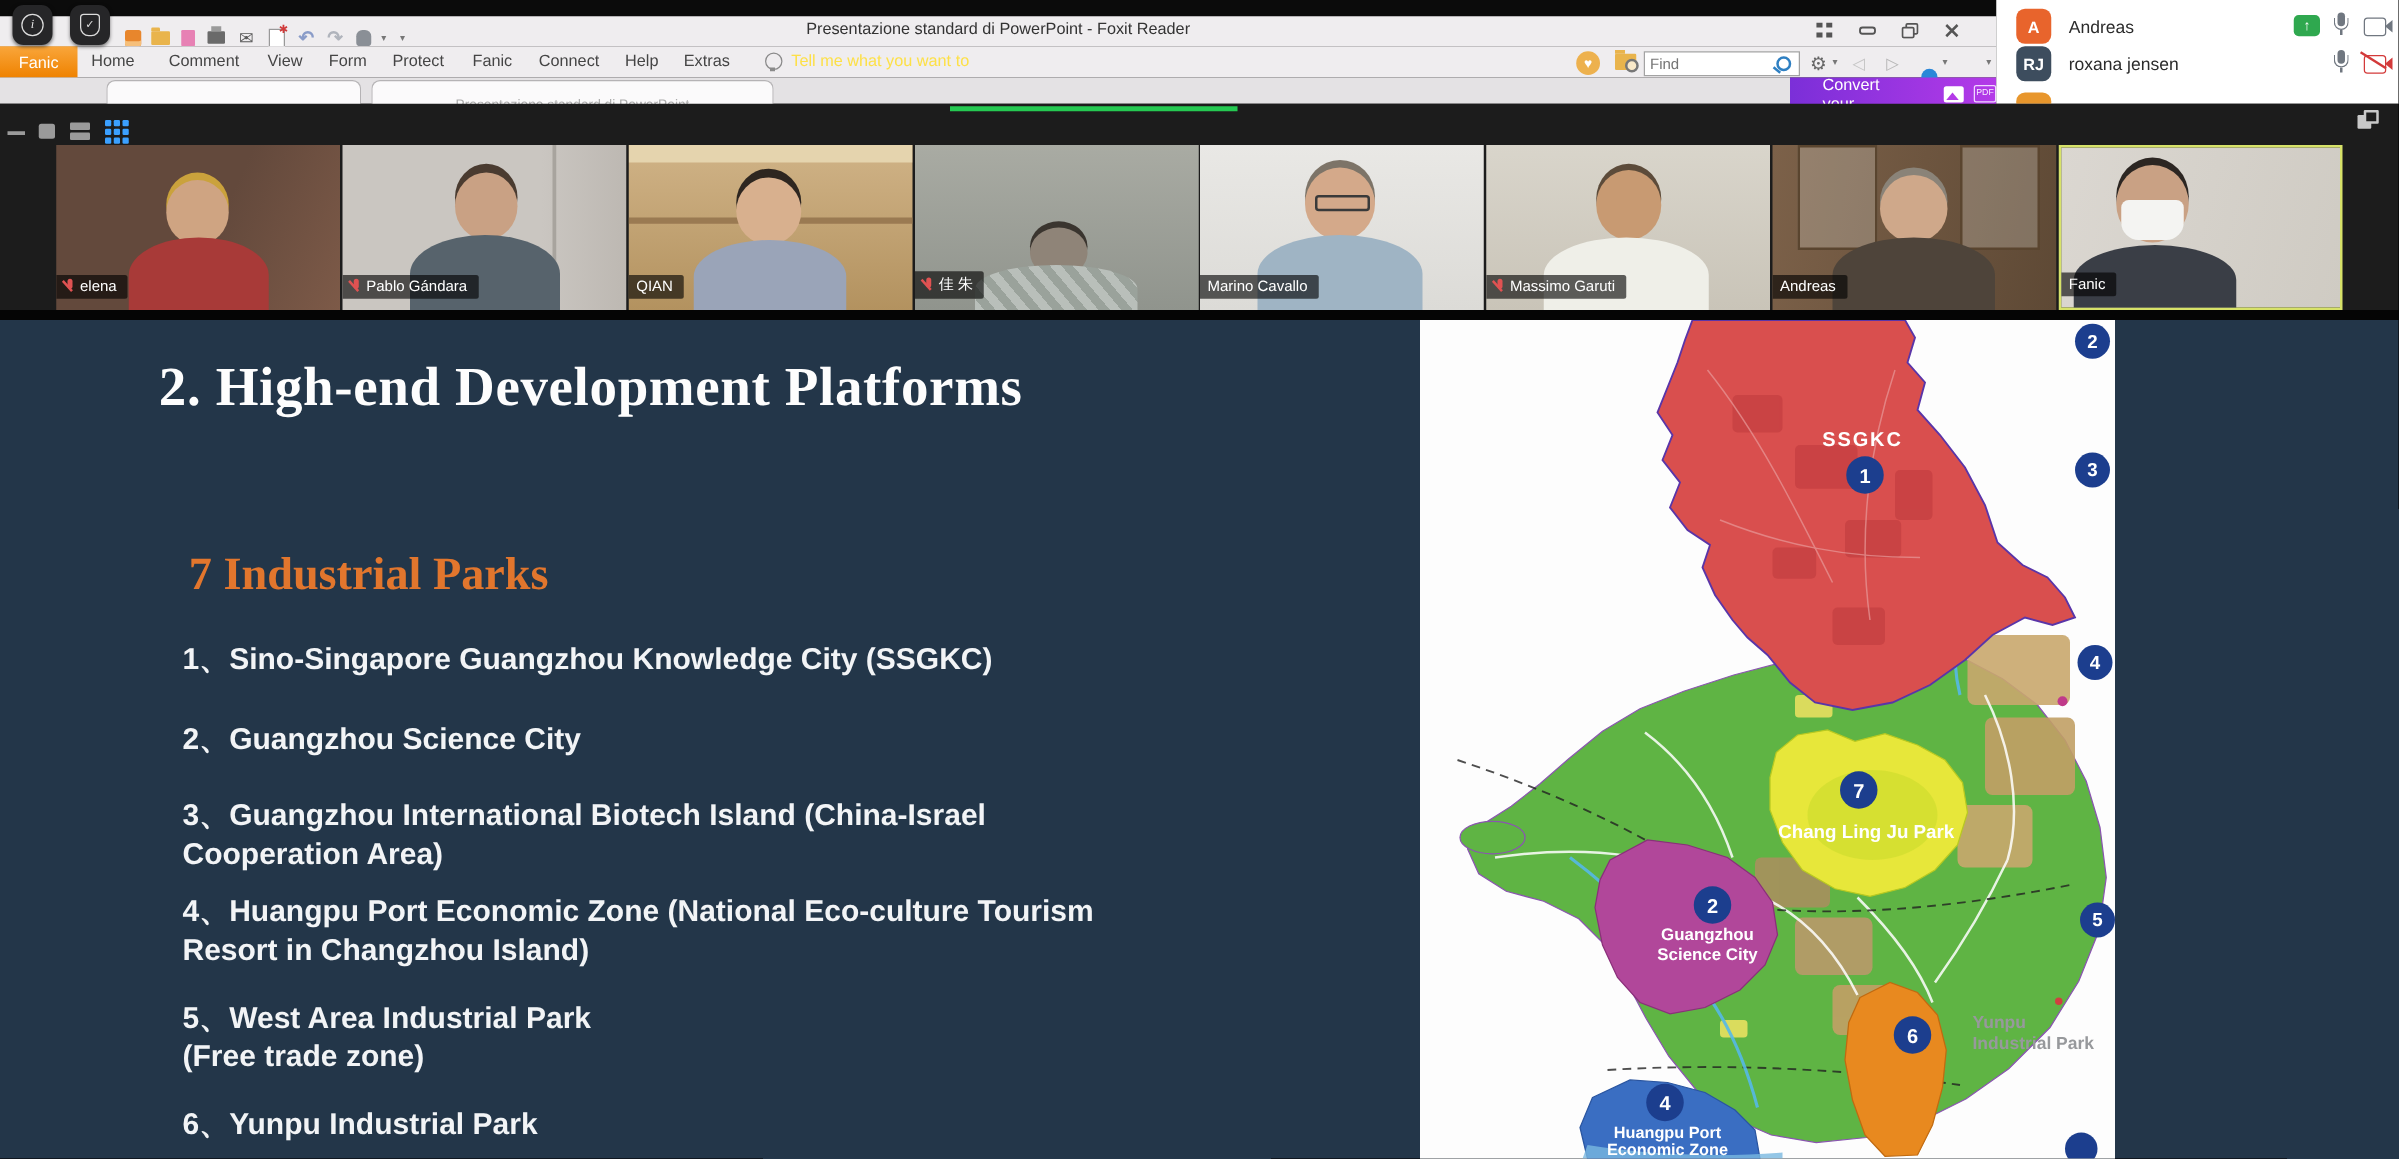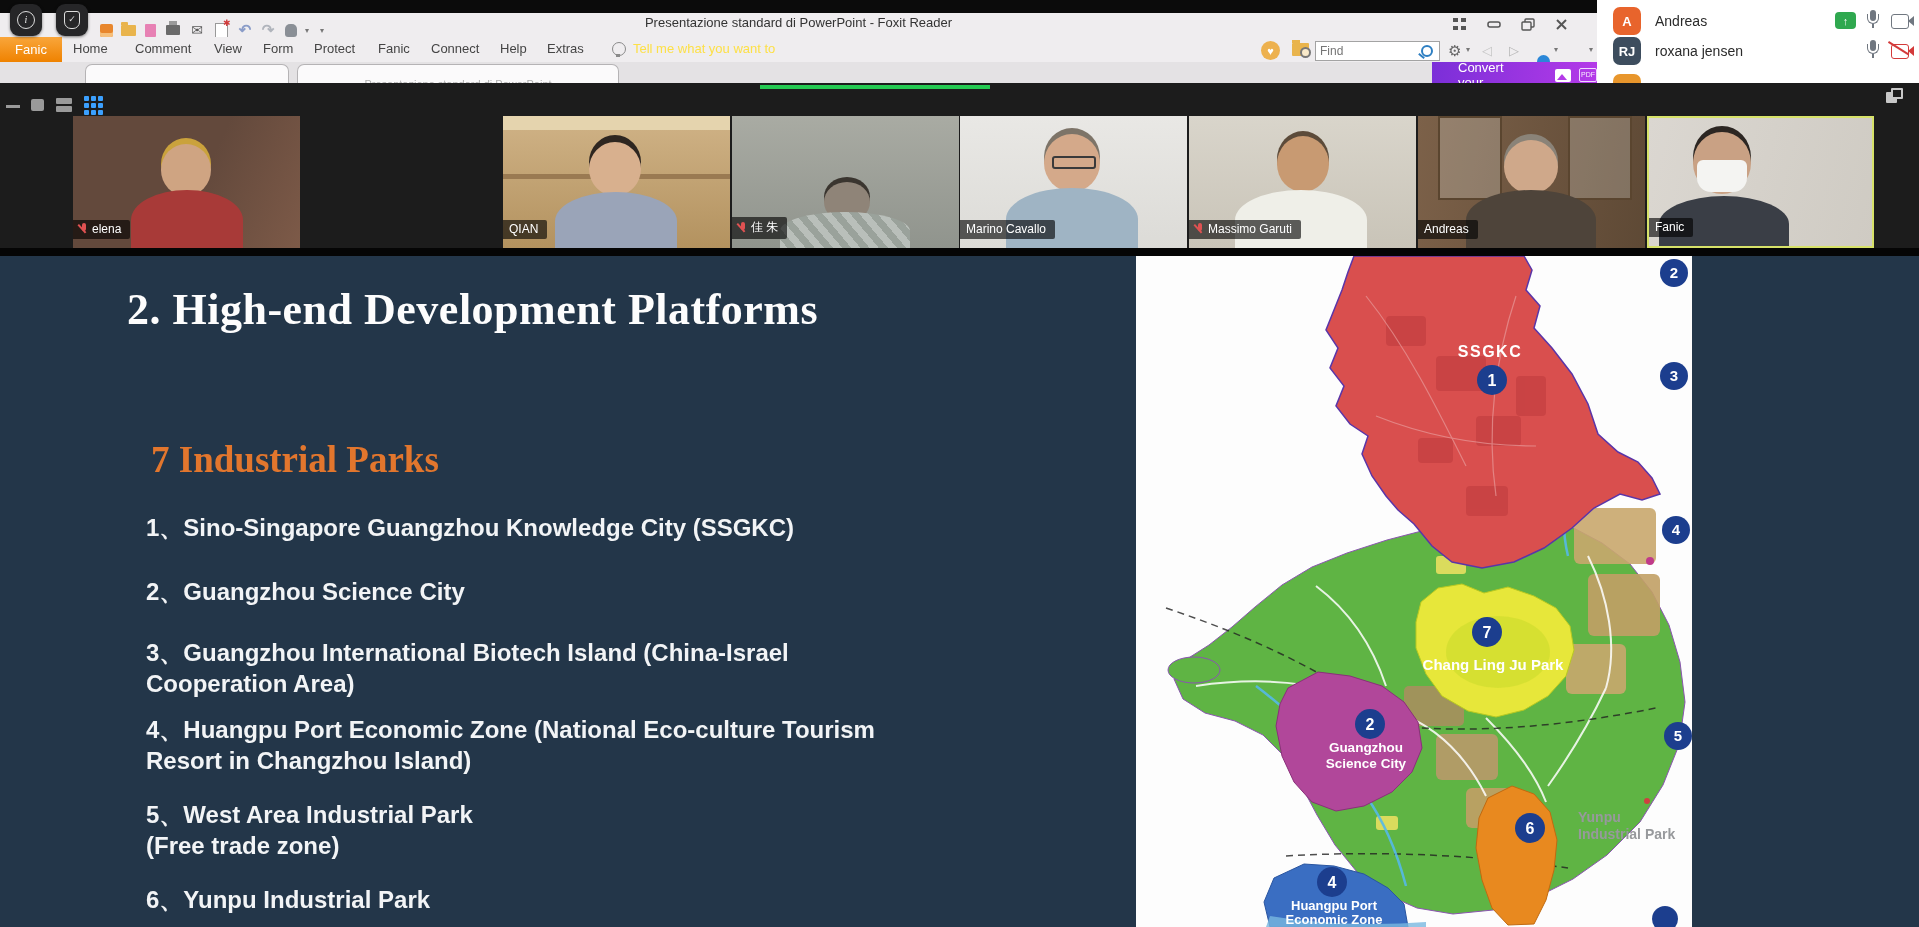--- a/index.html
+++ b/index.html
@@ -302,26 +302,35 @@
       <div></div>
       <div></div>
       <div></div>
       <div></div>
       <div></div>
       <div></div>
     </div>
   <div class="abs popout"></div>
   <div class="abs share-green"></div>
 
-  <div class="abs tile t1" style="left:45px;margin-left:28px;">
+  <div class="abs tile t1" style="left:45px;">
     <div class="head" style="left:88px;top:28px;width:50px;height:52px;background:#cfa482;box-shadow:0 -6px 0 #caa23c;"></div>
     <div class="torso" style="left:58px;top:74px;width:112px;height:60px;background:#a83a38;"></div>
     <div class="plate">
         <span class="mutemic"></span>
         <span>elena</span>
+      </div>
+  </div>
+  <div class="abs tile t2" style="left:274px;">
+    <div class="abs" style="left:168px;top:0;width:3px;height:132px;background:#a8a49e;"></div>
+    <div class="head" style="left:90px;top:22px;width:50px;height:54px;background:#c9a184;box-shadow:0 -7px 0 #4a3b30;"></div>
+    <div class="torso" style="left:54px;top:72px;width:120px;height:62px;background:#57636c;"></div>
+    <div class="plate">
+        <span class="mutemic"></span>
+        <span>Pablo Gándara</span>
       </div>
   </div>
   <div class="abs tile t3" style="left:503px;">
     <div class="abs" style="left:0;top:0;width:227px;height:14px;background:#e5d4ae;"></div>
     <div class="abs" style="left:0;top:58px;width:227px;height:5px;background:#98havnt7a52;background:#9a7a52;"></div>
     <div class="head" style="left:86px;top:26px;width:52px;height:54px;background:#d8b08e;box-shadow:0 -7px 0 #2e2620;"></div>
     <div class="torso" style="left:52px;top:76px;width:122px;height:58px;background:#9aa4b8;"></div>
     <div class="plate">
         <span>QIAN</span>
       </div>

